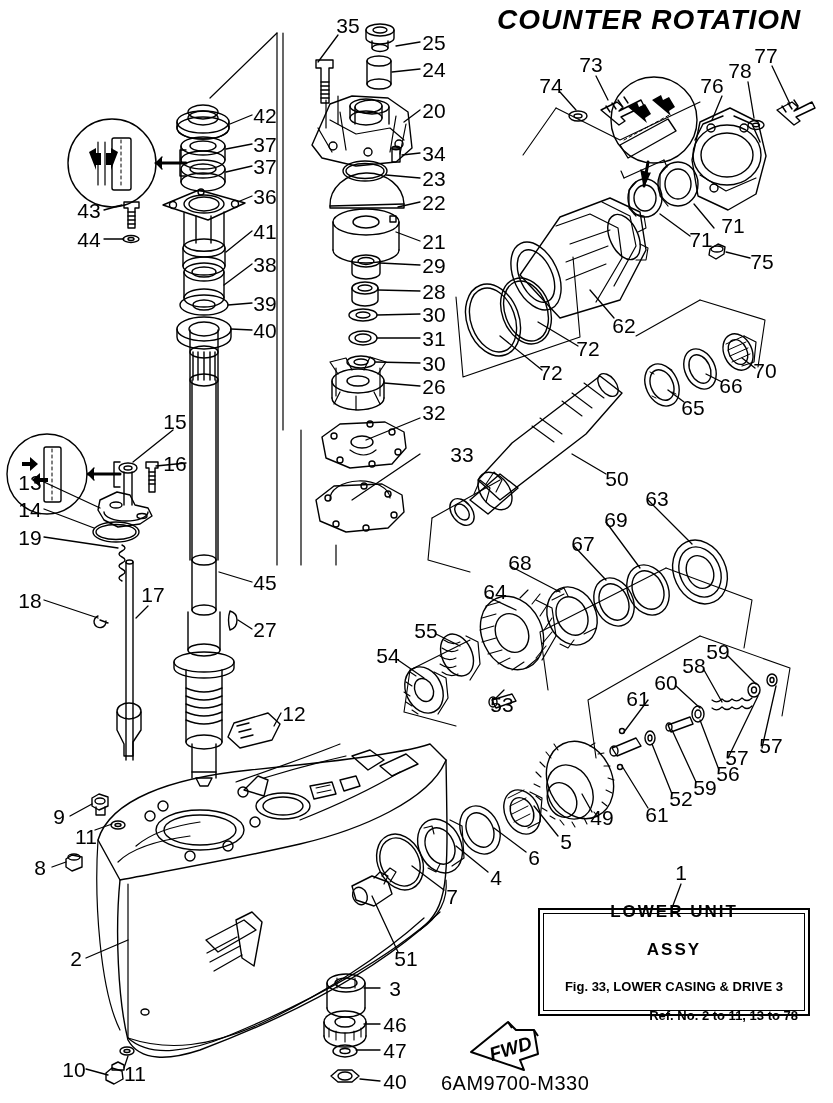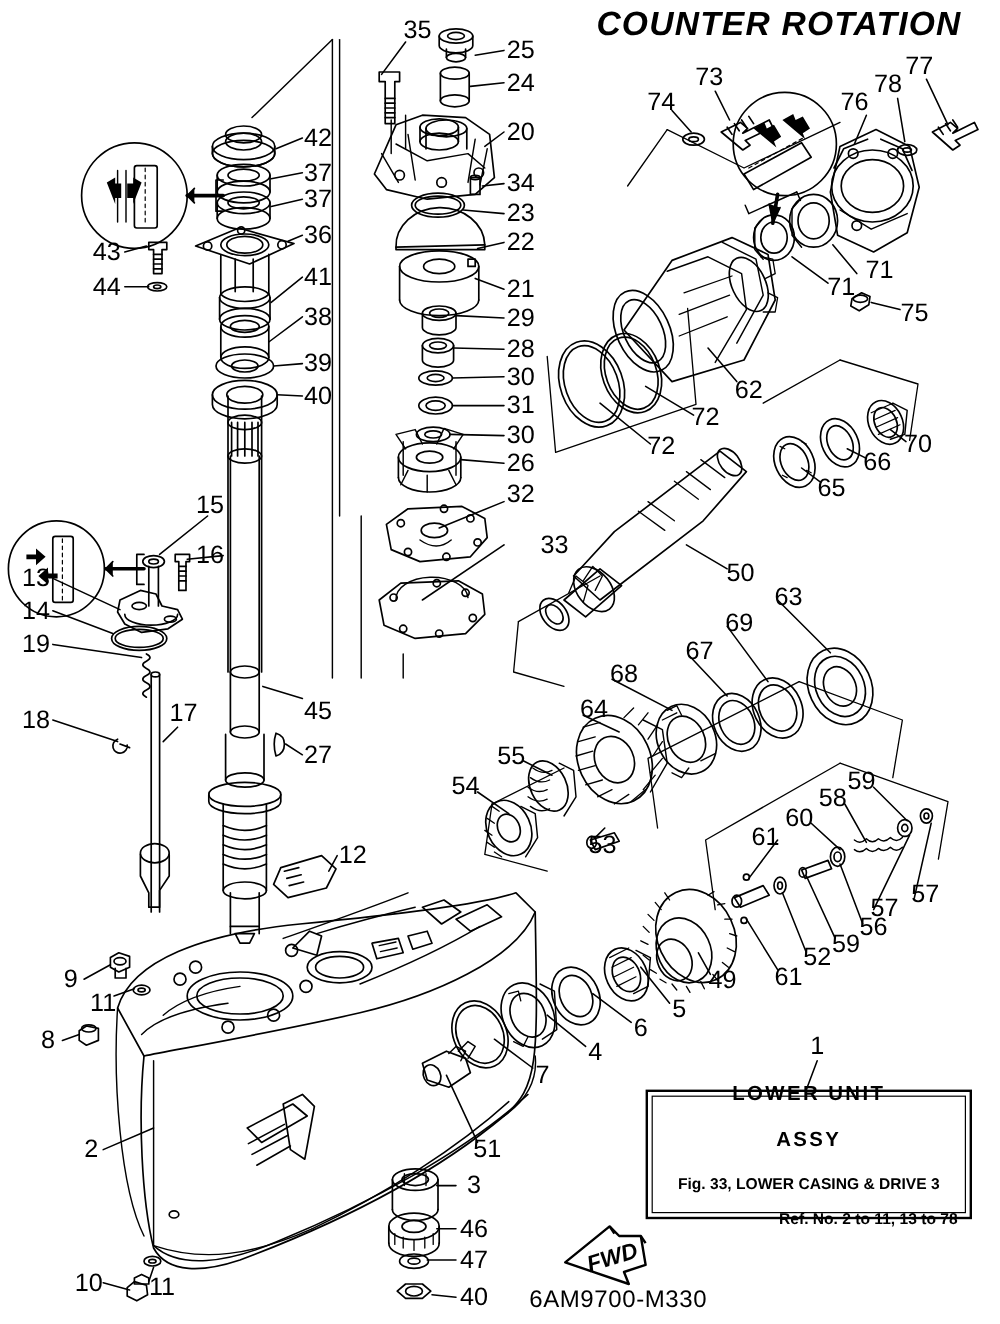--- a/index.html
+++ b/index.html
@@ -639,21 +639,21 @@
       <div class="callout" style="left: 175px; top: 421px;">15</div>
       <div class="callout" style="left: 617px; top: 478px;">50</div>
       <div class="callout" style="left: 657px; top: 498px;">63</div>
       <div class="callout" style="left: 175px; top: 463px;">16</div>
       <div class="callout" style="left: 616px; top: 519px;">69</div>
       <div class="callout" style="left: 583px; top: 543px;">67</div>
       <div class="callout" style="left: 30px; top: 482px;">13</div>
       <div class="callout" style="left: 520px; top: 562px;">68</div>
       <div class="callout" style="left: 30px; top: 509px;">14</div>
       <div class="callout" style="left: 30px; top: 537px;">19</div>
-      <div class="callout" style="left: 265px; top: 582px; margin-top: 11px;">45</div>
+      <div class="callout" style="left: 265px; top: 582px;">45</div>
       <div class="callout" style="left: 495px; top: 591px;">64</div>
       <div class="callout" style="left: 30px; top: 600px;">18</div>
       <div class="callout" style="left: 153px; top: 594px;">17</div>
       <div class="callout" style="left: 265px; top: 629px;">27</div>
       <div class="callout" style="left: 426px; top: 630px;">55</div>
       <div class="callout" style="left: 718px; top: 651px;">59</div>
       <div class="callout" style="left: 388px; top: 655px;">54</div>
       <div class="callout" style="left: 694px; top: 665px;">58</div>
       <div class="callout" style="left: 666px; top: 682px;">60</div>
       <div class="callout" style="left: 638px; top: 698px;">61</div>

